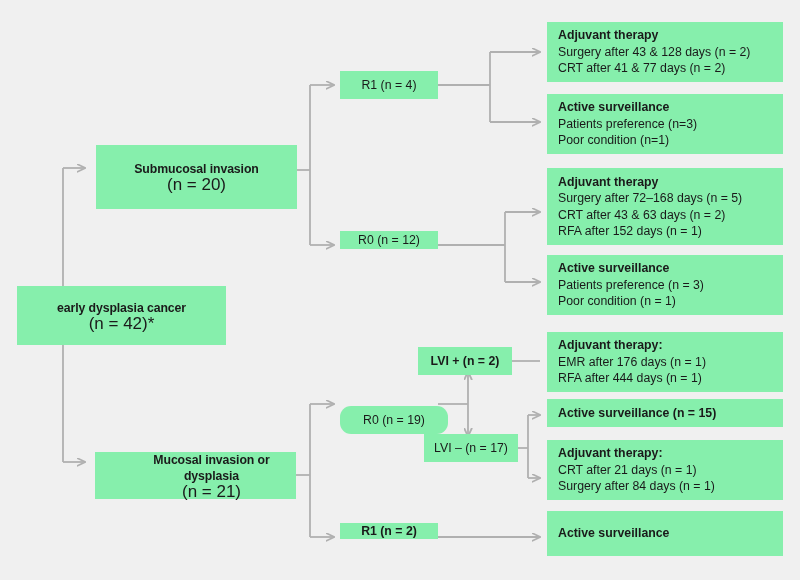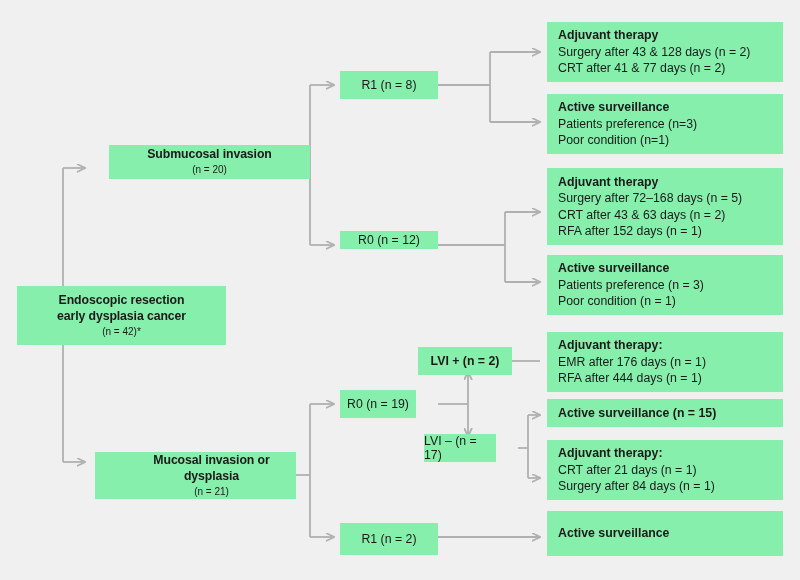--- a/index.html
+++ b/index.html
@@ -47,21 +47,21 @@
     padding-left: 11px;
     text-align: left;
   }
   .title {
     font-weight: bold;
     font-size: 12.3px;
     line-height: 16px;
     letter-spacing: -0.1px;
   }
   .sub {
-    font-size: 10px;
+    font-size: 17px;
     line-height: 16px;
   }
   .line {
     font-size: 12.3px;
     line-height: 16.5px;
     white-space: nowrap;
   }
   .line.bold {
     font-weight: bold;
   }
@@ -118,56 +118,55 @@
       <path d="M518,448 L528,448"></path>
       <path d="M528,415 L528,478"></path>
       <path d="M528,415 L540,415" marker-end="url(#arrow)"></path>
       <path d="M528,478 L540,478" marker-end="url(#arrow)"></path>
 
       <path d="M438,537 L540,537" marker-end="url(#arrow)"></path>
     </g>
   </svg>
 
   <div class="node centered" style="left:17px; top:286px; width:209px; height:59px;">
-    <div class="title">Endoscopic resection</div>
     <div class="title">early dysplasia cancer</div>
     <div class="sub">(n = 42)*</div>
   </div>
 
-  <div class="node centered" style="left:109px; top:145px; width:201px; height:34px;">
+  <div class="node centered" style="left:96px; top:145px; width:201px; height:64px;">
     <div class="title">Submucosal invasion</div>
     <div class="sub">(n = 20)</div>
   </div>
 
   <div class="node centered" style="left:95px; top:452px; width:201px; height:47px;padding-left:32px;">
     <div class="title">Mucosal invasion or dysplasia</div>
     <div class="sub">(n = 21)</div>
   </div>
 
   <div class="node small-node" style="left:340px; top:71px; width:98px; height:28px;">
-    <span>R1 (n = 8)</span>
+    <span>R1 (n = 4)</span>
   </div>
 
   <div class="node small-node" style="left:340px; top:231px; width:98px; height:18px;">
     <span>R0 (n = 12)</span>
   </div>
 
-  <div class="node small-node" style="left:340px; top:390px; width:76px; height:28px;">
+  <div class="node small-node" style="left:340px; top:406px; width:108px; height:28px;border-radius:11px;">
     <span>R0 (n = 19)</span>
   </div>
 
-  <div class="node small-node" style="left:340px; top:523px; width:98px; height:32px;">
+  <div class="node small-node" style="left:340px; top:523px; width:98px; height:16px;font-weight:bold;">
     <span>R1 (n = 2)</span>
   </div>
 
   <div class="node small-node" style="left:418px; top:347px; width:94px; height:28px;font-weight:bold;">
     <span>LVI + (n = 2)</span>
   </div>
 
-  <div class="node small-node" style="left:424px; top:434px; width:72px; height:28px;">
+  <div class="node small-node" style="left:424px; top:434px; width:94px; height:28px;">
     <span>LVI – (n = 17)</span>
   </div>
 
   <div class="node listbox" style="left:547px; top:22px; width:236px; height:60px;">
     <div class="line bold">Adjuvant therapy</div>
     <div class="line">Surgery after 43 &amp; 128 days (n = 2)</div>
     <div class="line">CRT after 41 &amp; 77 days (n = 2)</div>
   </div>
 
   <div class="node listbox" style="left:547px; top:94px; width:236px; height:60px;">

